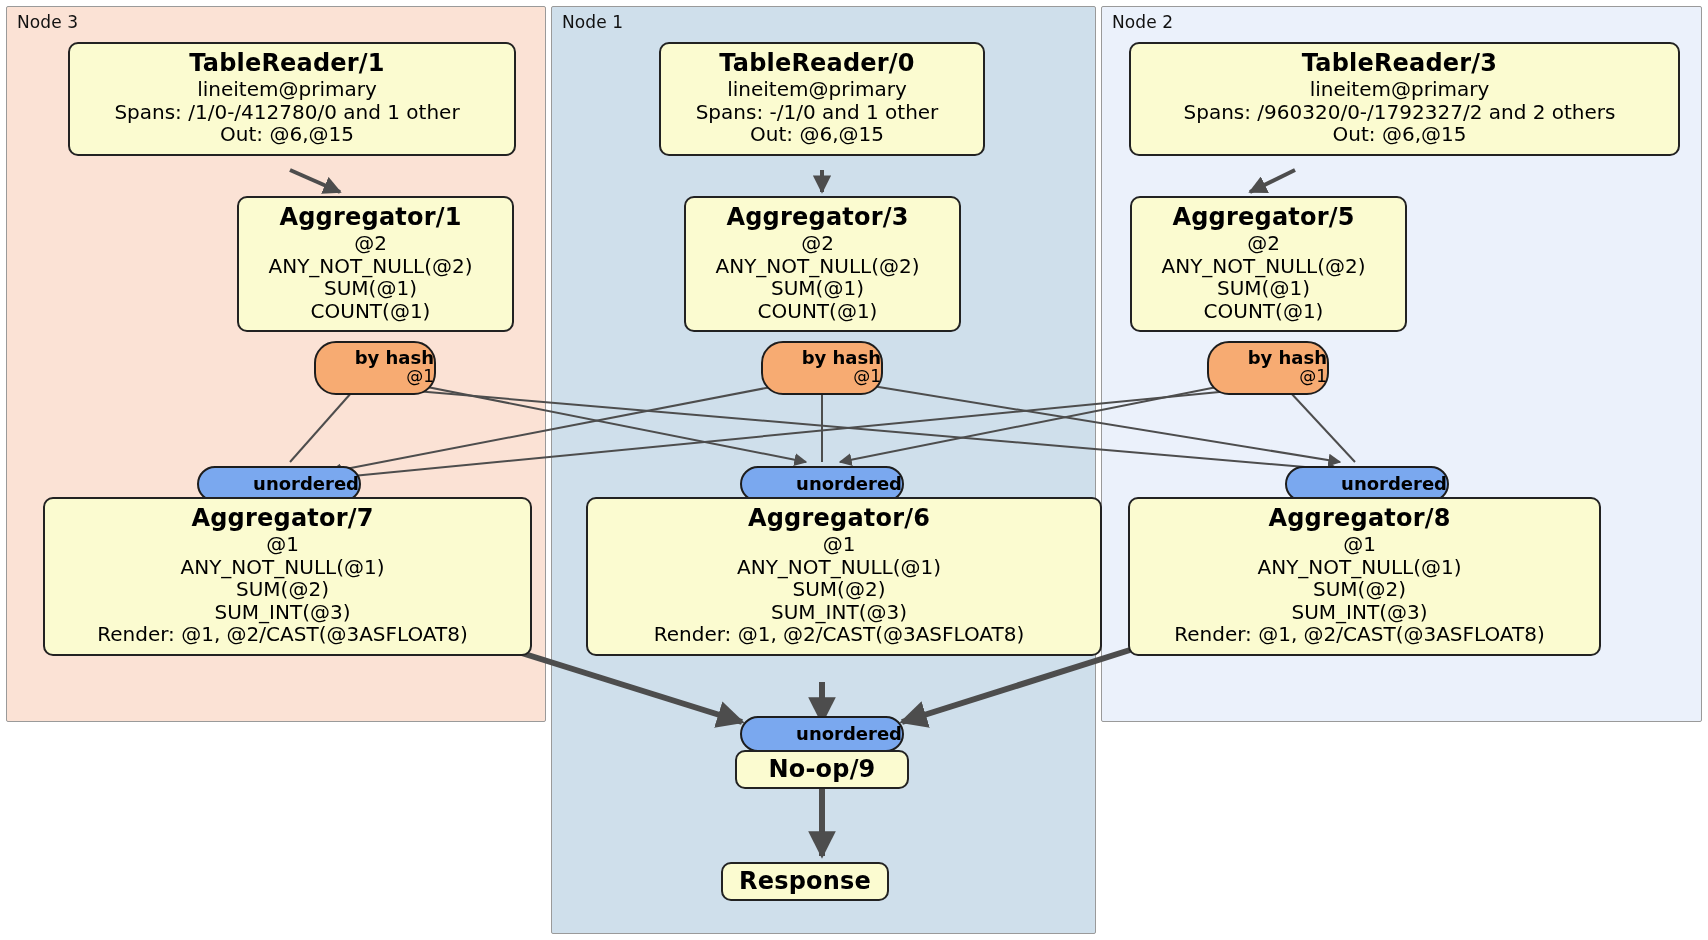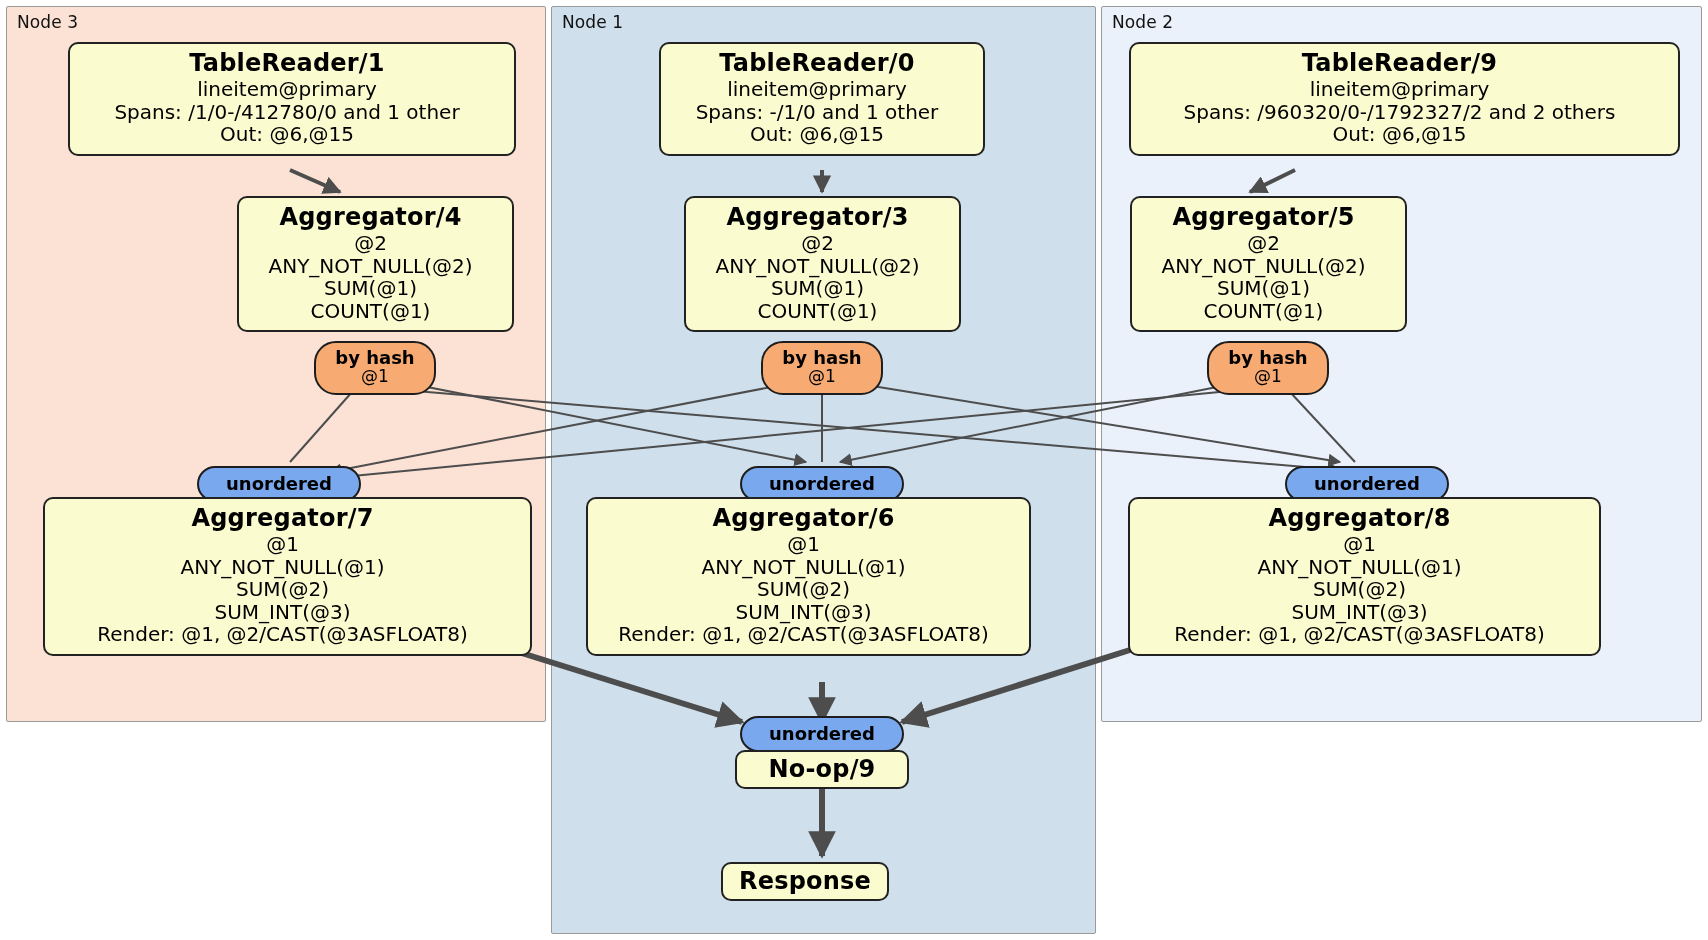--- a/index.html
+++ b/index.html
@@ -69,21 +69,21 @@
     font-size: 20px;
     white-space: nowrap;
   }
 
   
   .pill {
     position: absolute;
     box-sizing: border-box;
     border: 2px solid #1d1d1d;
     border-radius: 22px;
-    text-align: center;
+    text-align: right;
     color: #000000;
     line-height: 1.05;
   }
   .pill .p1 {
     display: block;
     font-weight: bold;
     font-size: 18px;
     white-space: nowrap;
   }
   .pill .p2 {
@@ -164,28 +164,28 @@
   </div>
 
   <div class="proc" id="tr0" style="left:659px; top:42px; width:326px;">
     <span class="ttl">TableReader/0</span>
     <span class="ln">lineitem@primary</span>
     <span class="ln">Spans: -/1/0 and 1 other</span>
     <span class="ln">Out: @6,@15</span>
   </div>
 
   <div class="proc" id="tr2" style="left:1129px; top:42px; width:551px;">
-    <span class="ttl">TableReader/9</span>
+    <span class="ttl">TableReader/3</span>
     <span class="ln">lineitem@primary</span>
     <span class="ln">Spans: /960320/0-/1792327/2 and 2 others</span>
     <span class="ln">Out: @6,@15</span>
   </div>
 
   <div class="proc" id="agg4" style="left:237px; top:196px; width:277px;">
-    <span class="ttl">Aggregator/4</span>
+    <span class="ttl">Aggregator/1</span>
     <span class="ln">@2</span>
     <span class="ln">ANY_NOT_NULL(@2)</span>
     <span class="ln">SUM(@1)</span>
     <span class="ln">COUNT(@1)</span>
   </div>
 
   <div class="proc" id="agg3" style="left:684px; top:196px; width:277px;">
     <span class="ttl">Aggregator/3</span>
     <span class="ln">@2</span>
     <span class="ln">ANY_NOT_NULL(@2)</span>
@@ -226,21 +226,21 @@
 
   <div class="proc" id="agg7" style="left:43px; top:497px; width:489px;">
     <span class="ttl">Aggregator/7</span>
     <span class="ln">@1</span>
     <span class="ln">ANY_NOT_NULL(@1)</span>
     <span class="ln">SUM(@2)</span>
     <span class="ln">SUM_INT(@3)</span>
     <span class="ln">Render: @1, @2/CAST(@3ASFLOAT8)</span>
   </div>
 
-  <div class="proc" id="agg6" style="left:586px; top:497px; width:445px;">
+  <div class="proc" id="agg6" style="left:586px; top:497px; width:516px;">
     <span class="ttl">Aggregator/6</span>
     <span class="ln">@1</span>
     <span class="ln">ANY_NOT_NULL(@1)</span>
     <span class="ln">SUM(@2)</span>
     <span class="ln">SUM_INT(@3)</span>
     <span class="ln">Render: @1, @2/CAST(@3ASFLOAT8)</span>
   </div>
 
   <div class="proc" id="agg8" style="left:1128px; top:497px; width:473px;">
     <span class="ttl">Aggregator/8</span>

